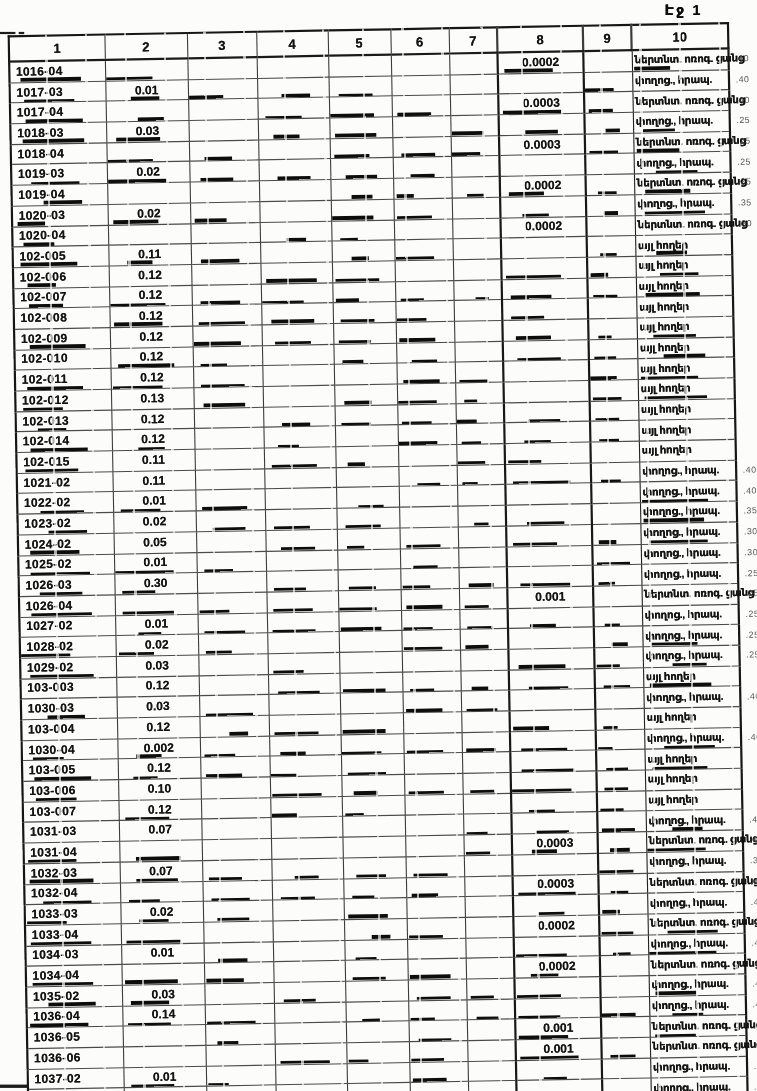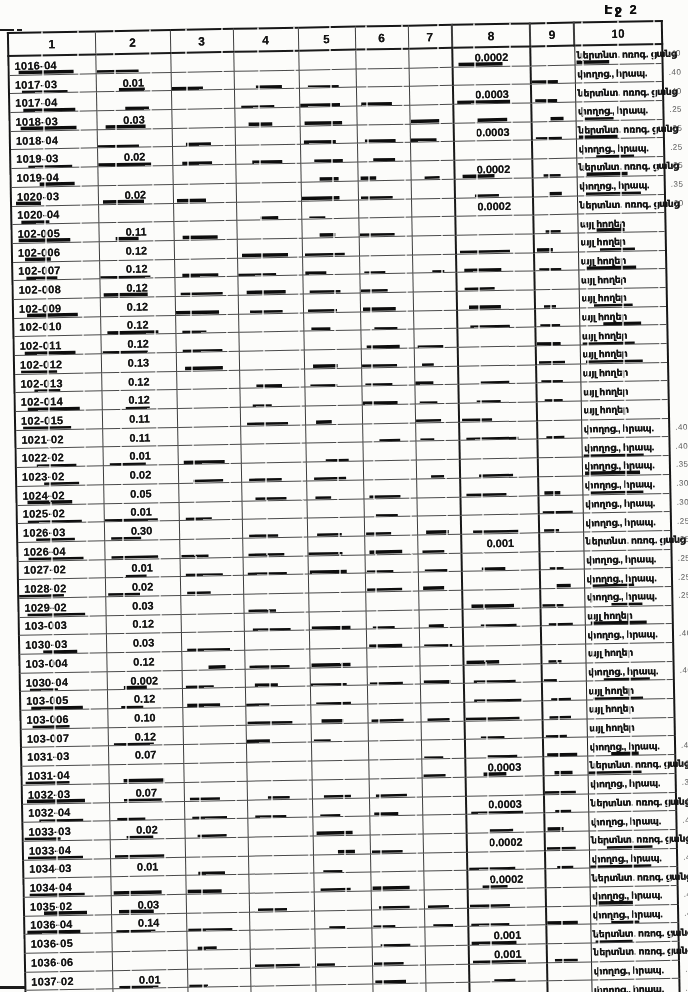--- a/index.html
+++ b/index.html
@@ -57,21 +57,21 @@
     content:"";position:absolute;inset:0;pointer-events:none;
     background:repeating-linear-gradient(90deg,
       rgba(255,255,255,0) 0 34px,
       rgba(252,252,250,.65) 34px 36px);
   }
   .artifact{position:absolute;background:#1c1c1c;}
 </style>
 </head>
 <body>
 
-<div class="page-label">Էջ 2</div>
+<div class="page-label">Էջ 1</div>
 
 <div class="scan">
   <table>
     <colgroup>
       <col class="c1">
         <col class="c2">
         <col class="c3">
         <col class="c4">
         <col class="c5">
       <col class="c6">

